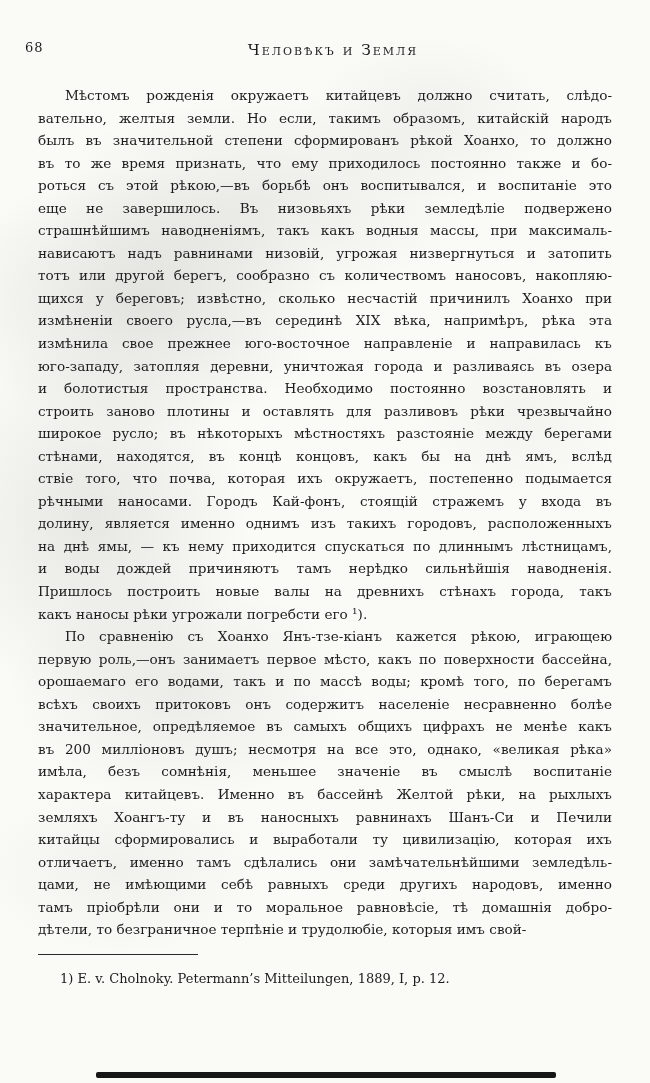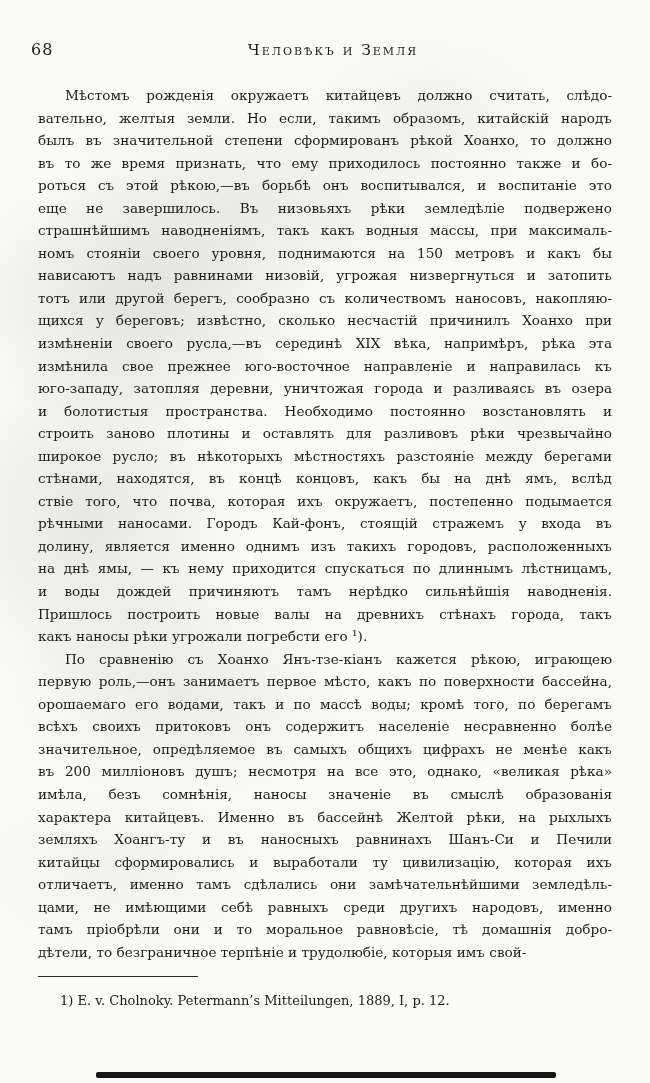--- a/index.html
+++ b/index.html
@@ -19,21 +19,21 @@
       radial-gradient(ellipse 220px 260px at 90px 520px, rgba(190,190,184,0.32), rgba(190,190,184,0) 72%),
       radial-gradient(ellipse 300px 150px at 260px 200px, rgba(196,196,190,0.28), rgba(196,196,190,0) 70%),
       radial-gradient(ellipse 180px 120px at 430px 120px, rgba(200,200,194,0.22), rgba(200,200,194,0) 70%),
       radial-gradient(ellipse 240px 160px at 180px 690px, rgba(192,192,186,0.26), rgba(192,192,186,0) 72%),
       radial-gradient(ellipse 160px 110px at 520px 420px, rgba(205,205,199,0.16), rgba(205,205,199,0) 70%),
       radial-gradient(ellipse 200px 120px at 120px 870px, rgba(198,198,192,0.18), rgba(198,198,192,0) 72%);
   }
   .page-header { position: absolute; top: 40px; left: 0; width: 650px; height: 22px; z-index: 2; }
   .page-number {
     position: absolute; left: 25px; top: 0;
-    font-size: 16px; letter-spacing: 1px; margin-left: 6px;
+    font-size: 13px; letter-spacing: 1px;
   }
   .running-title {
     position: absolute; left: 8px; width: 100%; top: 1px;
     text-align: center;
     font-variant: small-caps;
     font-size: 15.5px;
     letter-spacing: 2px;
   }
   .text-block {
     position: absolute; left: 38px; top: 84px; width: 574px; z-index: 2;
@@ -80,21 +80,20 @@
 <div class="text-block">
 
   <div class="paragraph">
       <div class="line first">Мѣстомъ рожденія окружаетъ китайцевъ должно считать, слѣдо-</div>
       <div class="line">вательно, желтыя земли. Но если, такимъ образомъ, китайскій народъ</div>
       <div class="line">былъ въ значительной степени сформированъ рѣкой Хоанхо, то должно</div>
       <div class="line">въ то же время признать, что ему приходилось постоянно также и бо-</div>
       <div class="line">роться съ этой рѣкою,—въ борьбѣ онъ воспитывался, и воспитаніе это</div>
       <div class="line">еще не завершилось. Въ низовьяхъ рѣки земледѣліе подвержено</div>
       <div class="line">страшнѣйшимъ наводненіямъ, такъ какъ водныя массы, при максималь-</div>
-      <div class="line">номъ стояніи своего уровня, поднимаются на 150 метровъ и какъ бы</div>
       <div class="line">нависаютъ надъ равнинами низовій, угрожая низвергнуться и затопить</div>
       <div class="line">тотъ или другой берегъ, сообразно съ количествомъ наносовъ, накопляю-</div>
       <div class="line">щихся у береговъ; извѣстно, сколько несчастій причинилъ Хоанхо при</div>
       <div class="line">измѣненіи своего русла,—въ серединѣ XIX вѣка, напримѣръ, рѣка эта</div>
       <div class="line">измѣнила свое прежнее юго-восточное направленіе и направилась къ</div>
       <div class="line">юго-западу, затопляя деревни, уничтожая города и разливаясь въ озера</div>
       <div class="line">и болотистыя пространства. Необходимо постоянно возстановлять и</div>
       <div class="line">строить заново плотины и оставлять для разливовъ рѣки чрезвычайно</div>
       <div class="line">широкое русло; въ нѣкоторыхъ мѣстностяхъ разстояніе между берегами</div>
       <div class="line">стѣнами, находятся, въ концѣ концовъ, какъ бы на днѣ ямъ, вслѣд</div>
@@ -106,21 +105,21 @@
       <div class="line">Пришлось построить новые валы на древнихъ стѣнахъ города, такъ</div>
       <div class="line last">какъ наносы рѣки угрожали погребсти его ¹).</div>
     </div>
     <div class="paragraph">
       <div class="line first">По сравненію съ Хоанхо Янъ-тзе-кіанъ кажется рѣкою, играющею</div>
       <div class="line">первую роль,—онъ занимаетъ первое мѣсто, какъ по поверхности бассейна,</div>
       <div class="line">орошаемаго его водами, такъ и по массѣ воды; кромѣ того, по берегамъ</div>
       <div class="line">всѣхъ своихъ притоковъ онъ содержитъ населеніе несравненно болѣе</div>
       <div class="line">значительное, опредѣляемое въ самыхъ общихъ цифрахъ не менѣе какъ</div>
       <div class="line">въ 200 милліоновъ душъ; несмотря на все это, однако, «великая рѣка»</div>
-      <div class="line">имѣла, безъ сомнѣнія, наносы значеніе въ смыслѣ образованія</div>
+      <div class="line">имѣла, безъ сомнѣнія, меньшее значеніе въ смыслѣ воспитаніе</div>
       <div class="line">характера китайцевъ. Именно въ бассейнѣ Желтой рѣки, на рыхлыхъ</div>
       <div class="line">земляхъ Хоангъ-ту и въ наносныхъ равнинахъ Шанъ-Си и Печили</div>
       <div class="line">китайцы сформировались и выработали ту цивилизацію, которая ихъ</div>
       <div class="line">отличаетъ, именно тамъ сдѣлались они замѣчательнѣйшими земледѣль-</div>
       <div class="line">цами, не имѣющими себѣ равныхъ среди другихъ народовъ, именно</div>
       <div class="line">тамъ пріобрѣли они и то моральное равновѣсіе, тѣ домашнія добро-</div>
       <div class="line last">дѣтели, то безграничное терпѣніе и трудолюбіе, которыя имъ свой-</div>
     </div>
     <div class="footnote-rule"></div>
   <div class="footnote">1) E. v. Cholnoky. Petermann’s Mitteilungen, 1889, I, p. 12.</div>

